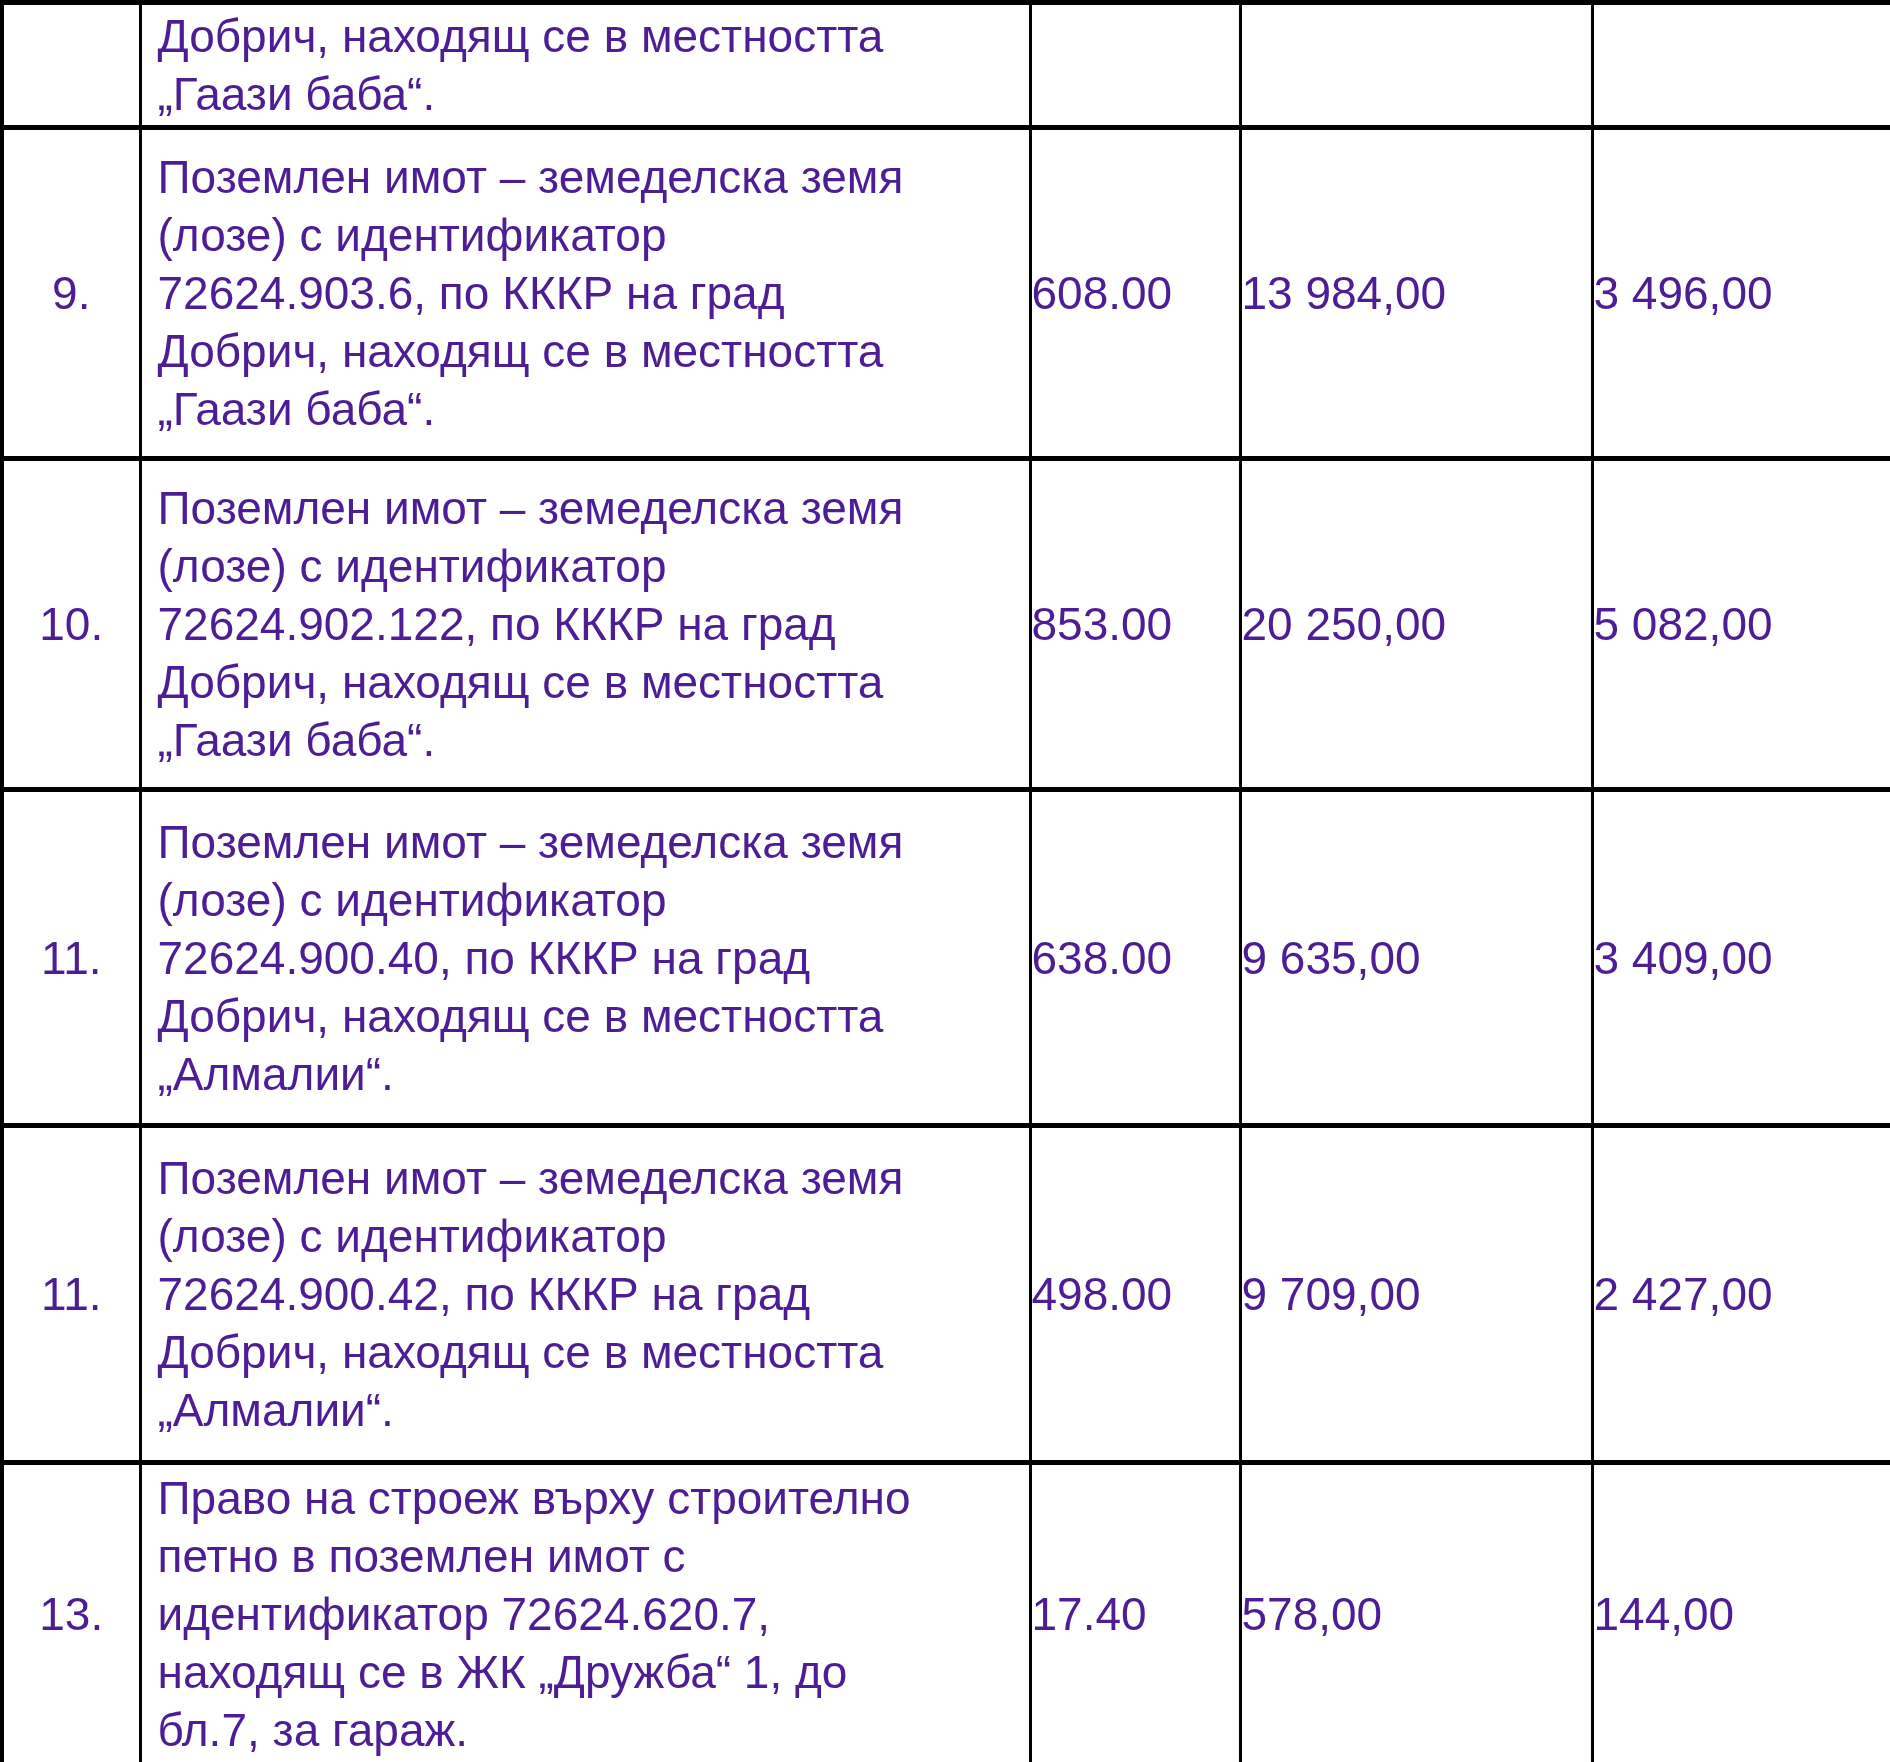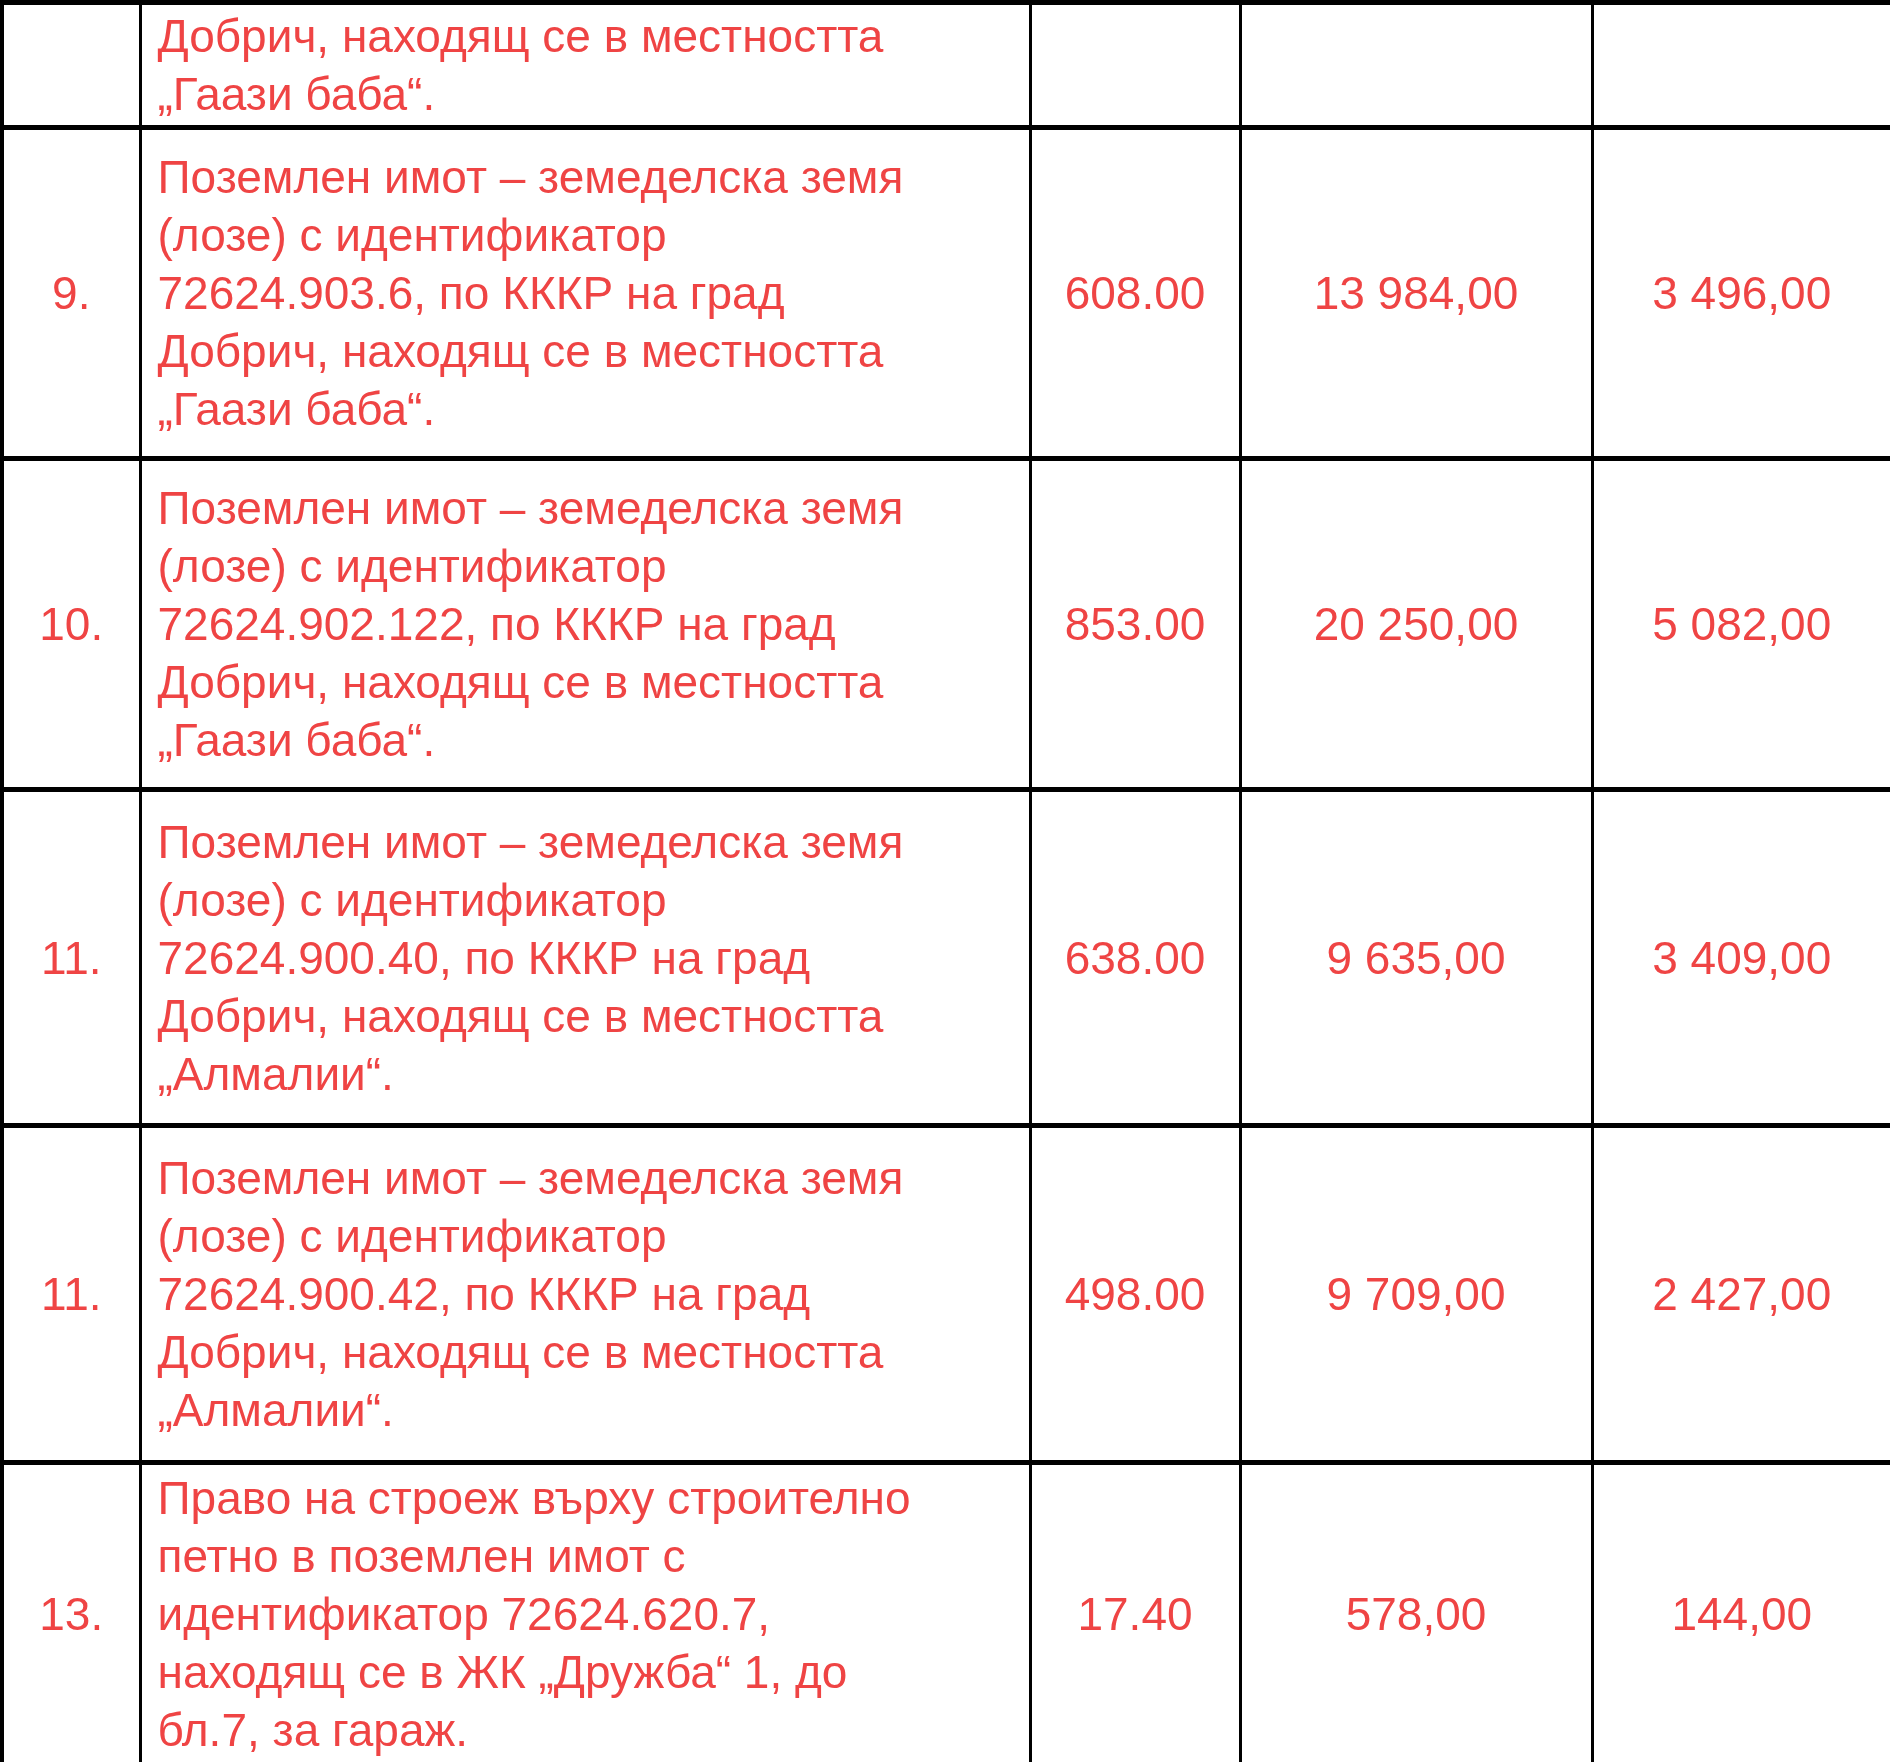--- a/index.html
+++ b/index.html
@@ -16,39 +16,39 @@
     border-collapse: collapse;
     table-layout: fixed;
     width: 1890px;
     height: 1762px;
     background: #ffffff;
   }
   table.doc-table td {
     border-style: solid;
     border-color: #000000;
     border-width: 5px 3px;
-    color: #ef4444;
+    color: #4c1d95;
     font-size: 46px;
     overflow: hidden;
   }
   table.doc-table { border: 4px solid #000000; }
   td.num {
     text-align: center;
     vertical-align: middle;
     padding: 0;
   }
   td.desc {
     text-align: left;
     vertical-align: middle;
     padding: 0 18px 0 16px;
     line-height: 58px;
     white-space: pre-line;
   }
   td.val {
-    text-align: center;
+    text-align: left;
     vertical-align: middle;
     padding: 0;
     line-height: 58px;
   }
   tr.r-cont { height: 125px; }
   tr.r-9  { height: 331px; }
   tr.r-10 { height: 331px; }
   tr.r-11 { height: 336px; }
   tr.r-12 { height: 337px; }
   tr.r-13 { height: 302px; }

